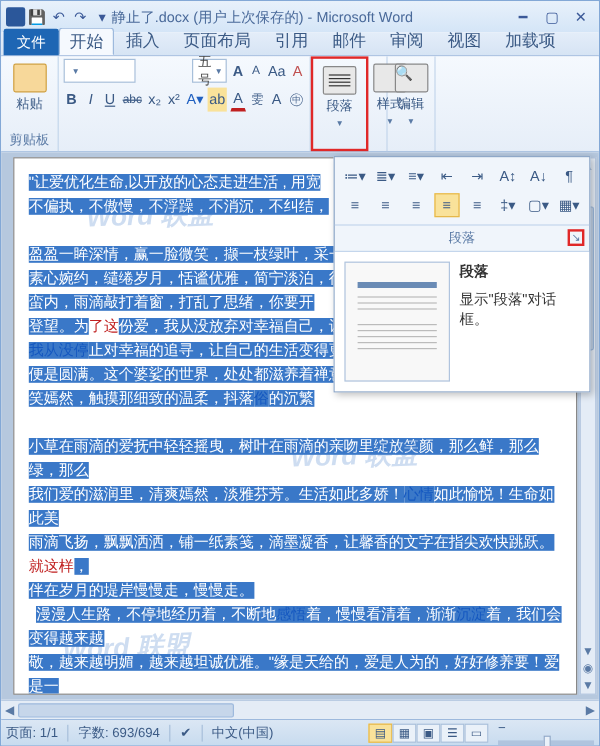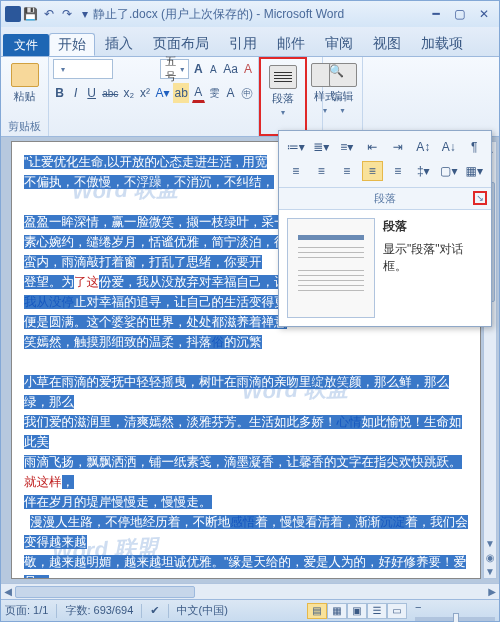--- a/index.html
+++ b/index.html
@@ -9,21 +9,21 @@
 
 .titlebar { height:26px; background:linear-gradient(#e8f1fb,#d4e5f7); display:flex; align-items:center; padding:0 4px; }
 .tb-left { display:flex; gap:2px; }
 .tb-icon { width:16px; height:16px; background:#2b579a; border-radius:2px; }
 .qat { width:16px; height:16px; display:flex; align-items:center; justify-content:center; color:#3b5998; }
 .tb-title { flex:1; text-align:left; color:#4a6a9a; font-size:12px; }
 .tb-ctrl { display:flex; gap:2px; }
 .tb-btn { width:22px; height:16px; display:flex; align-items:center; justify-content:center; color:#3b5998; border:1px solid transparent; }
 
 
-.tabs { height:30px; background:linear-gradient(#e4edf9,#d6e4f4); display:flex; align-items:flex-end; border-bottom:1px solid #9db9dd;text-align:right; }
+.tabs { height:20px; background:linear-gradient(#e4edf9,#d6e4f4); display:flex; align-items:flex-end; border-bottom:1px solid #9db9dd;text-align:right; }
 .tab-file { width:46px; height:22px; background:#1e66b4; color:#fff; display:flex; align-items:center; justify-content:center; font-size:12px; border-radius:2px 2px 0 0; margin-left:2px; }
 .tab { padding:4px 10px 3px; font-size:14px; color:#3b5a85; cursor:pointer; }
 .tab.active { background:#f5f9fe; border:1px solid #9db9dd; border-bottom:1px solid #f5f9fe; border-radius:3px 3px 0 0; }
 .hl-red { border:2px solid #e02828; padding:2px 8px 1px; }
 
 
 .ribbon { height:80px; background:linear-gradient(#f5f9fe,#e6eef8); display:flex; border-bottom:1px solid #9db9dd; position:relative; }
 .rgroup { border-right:1px solid #c4d6ec; display:flex; flex-direction:column; padding:2px 4px 0; }
 .rgroup-label { font-size:11px; color:#5a7aa5; text-align:center; padding:2px 0; }
 .rgroup-body { flex:1; display:flex; align-items:flex-start; gap:2px; }

